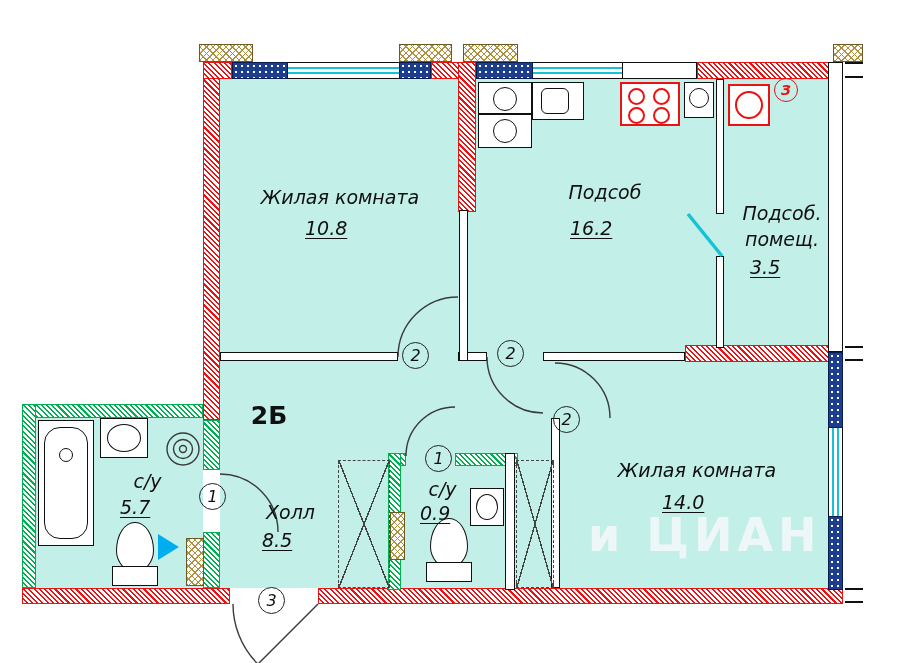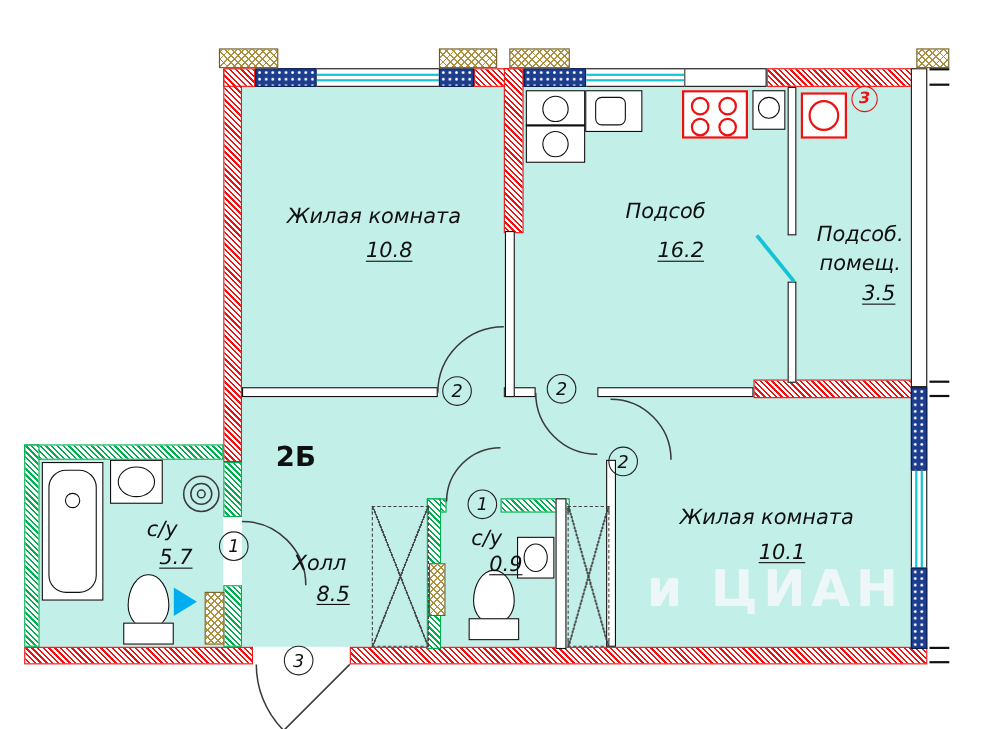--- a/index.html
+++ b/index.html
@@ -24,21 +24,21 @@
   .toilet-tank{background:#fff;border:1.4px solid #101010}
   .x-box{border:1.6px dashed #444;background-image:
     linear-gradient(to bottom right,transparent calc(50% - .7px),#444 calc(50% - .7px) calc(50% + .7px),transparent calc(50% + .7px)),
     linear-gradient(to bottom left,transparent calc(50% - .7px),#444 calc(50% - .7px) calc(50% + .7px),transparent calc(50% + .7px))}
   .stove{border:2px solid #ee1111;background:#fff}
   .burner{position:absolute;border:2.4px solid #ee1111;border-radius:50%;width:17px;height:17px;background:#fff}
   .boiler{border:2.4px solid #ee1111;background:#fff}
   .drum{border:2px solid #ee1111;border-radius:50%;background:#fff}
   .tri-door{width:0;height:0;border-top:13px solid transparent;border-bottom:13px solid transparent;border-left:21px solid #00aeef}
   .room-label{font-style:italic;font-size:19px;white-space:nowrap;text-align:center}
-  .room-area{font-style:italic;font-size:19px;text-align:right;text-decoration:underline;text-underline-offset:3px}
+  .room-area{font-style:italic;font-size:19px;text-align:left;text-decoration:underline;text-underline-offset:3px}
   .circle-mark{width:27px;height:27px;border:1.6px solid #222;border-radius:50%;display:flex;align-items:center;justify-content:center;font-style:italic;font-size:16px;background:transparent}
   .tick{background:#101010}
   .infobox{display:flex;background:transparent}
   .ib-type{width:52px;display:flex;align-items:center;justify-content:center;font-weight:bold;font-size:25px}
   .ib-nums{flex:1;border-left:2.2px solid #000;display:flex;flex-direction:column}
   .ib-cell{flex:1;display:flex;align-items:center;justify-content:center;font-weight:bold;font-style:italic;font-size:20px}
   .ib-cell.top{border-bottom:2.2px solid #000}
   .watermark{font-size:46px;font-weight:bold;letter-spacing:5px;color:rgba(244,248,249,.85);white-space:nowrap}
   svg{pointer-events:none}
   .arc{fill:none;stroke:#3a3a3a;stroke-width:1.4}
@@ -157,21 +157,21 @@
   <div class="abs watermark" style="left:588px;top:508px;width:250px;height:54px;overflow:hidden">и ЦИАН</div>
 
   <div class="abs room-label" style="left:250px;top:186px;width:180px">Жилая комната</div>
   <div class="abs room-area" style="left:305px;top:217px;width:70px">10.8</div>
   <div class="abs room-label" style="left:555px;top:181px;width:100px">Подсоб</div>
   <div class="abs room-area" style="left:570px;top:217px;width:70px">16.2</div>
   <div class="abs room-label" style="left:737px;top:202px;width:90px">Подсоб.</div>
   <div class="abs room-label" style="left:737px;top:228px;width:90px">помещ.</div>
   <div class="abs room-area" style="left:750px;top:256px;width:64px">3.5</div>
   <div class="abs room-label" style="left:607px;top:459px;width:180px">Жилая комната</div>
-  <div class="abs room-area" style="left:662px;top:491px;width:70px">10.1</div>
+  <div class="abs room-area" style="left:662px;top:491px;width:70px">14.0</div>
   <div class="abs room-label" style="left:258px;top:501px;width:65px">Холл</div>
   <div class="abs room-area" style="left:262px;top:529px;width:56px">8.5</div>
   <div class="abs room-label" style="left:120px;top:470px;width:55px">с/у</div>
   <div class="abs room-area" style="left:120px;top:496px;width:55px">5.7</div>
   <div class="abs room-label" style="left:415px;top:478px;width:55px">с/у</div>
   <div class="abs room-area" style="left:420px;top:502px;width:55px">0.9</div>
 
   <div class="abs circle-mark" style="left:402px;top:342px">2</div>
   <div class="abs circle-mark" style="left:497px;top:340px">2</div>
   <div class="abs circle-mark" style="left:553px;top:406px">2</div>

